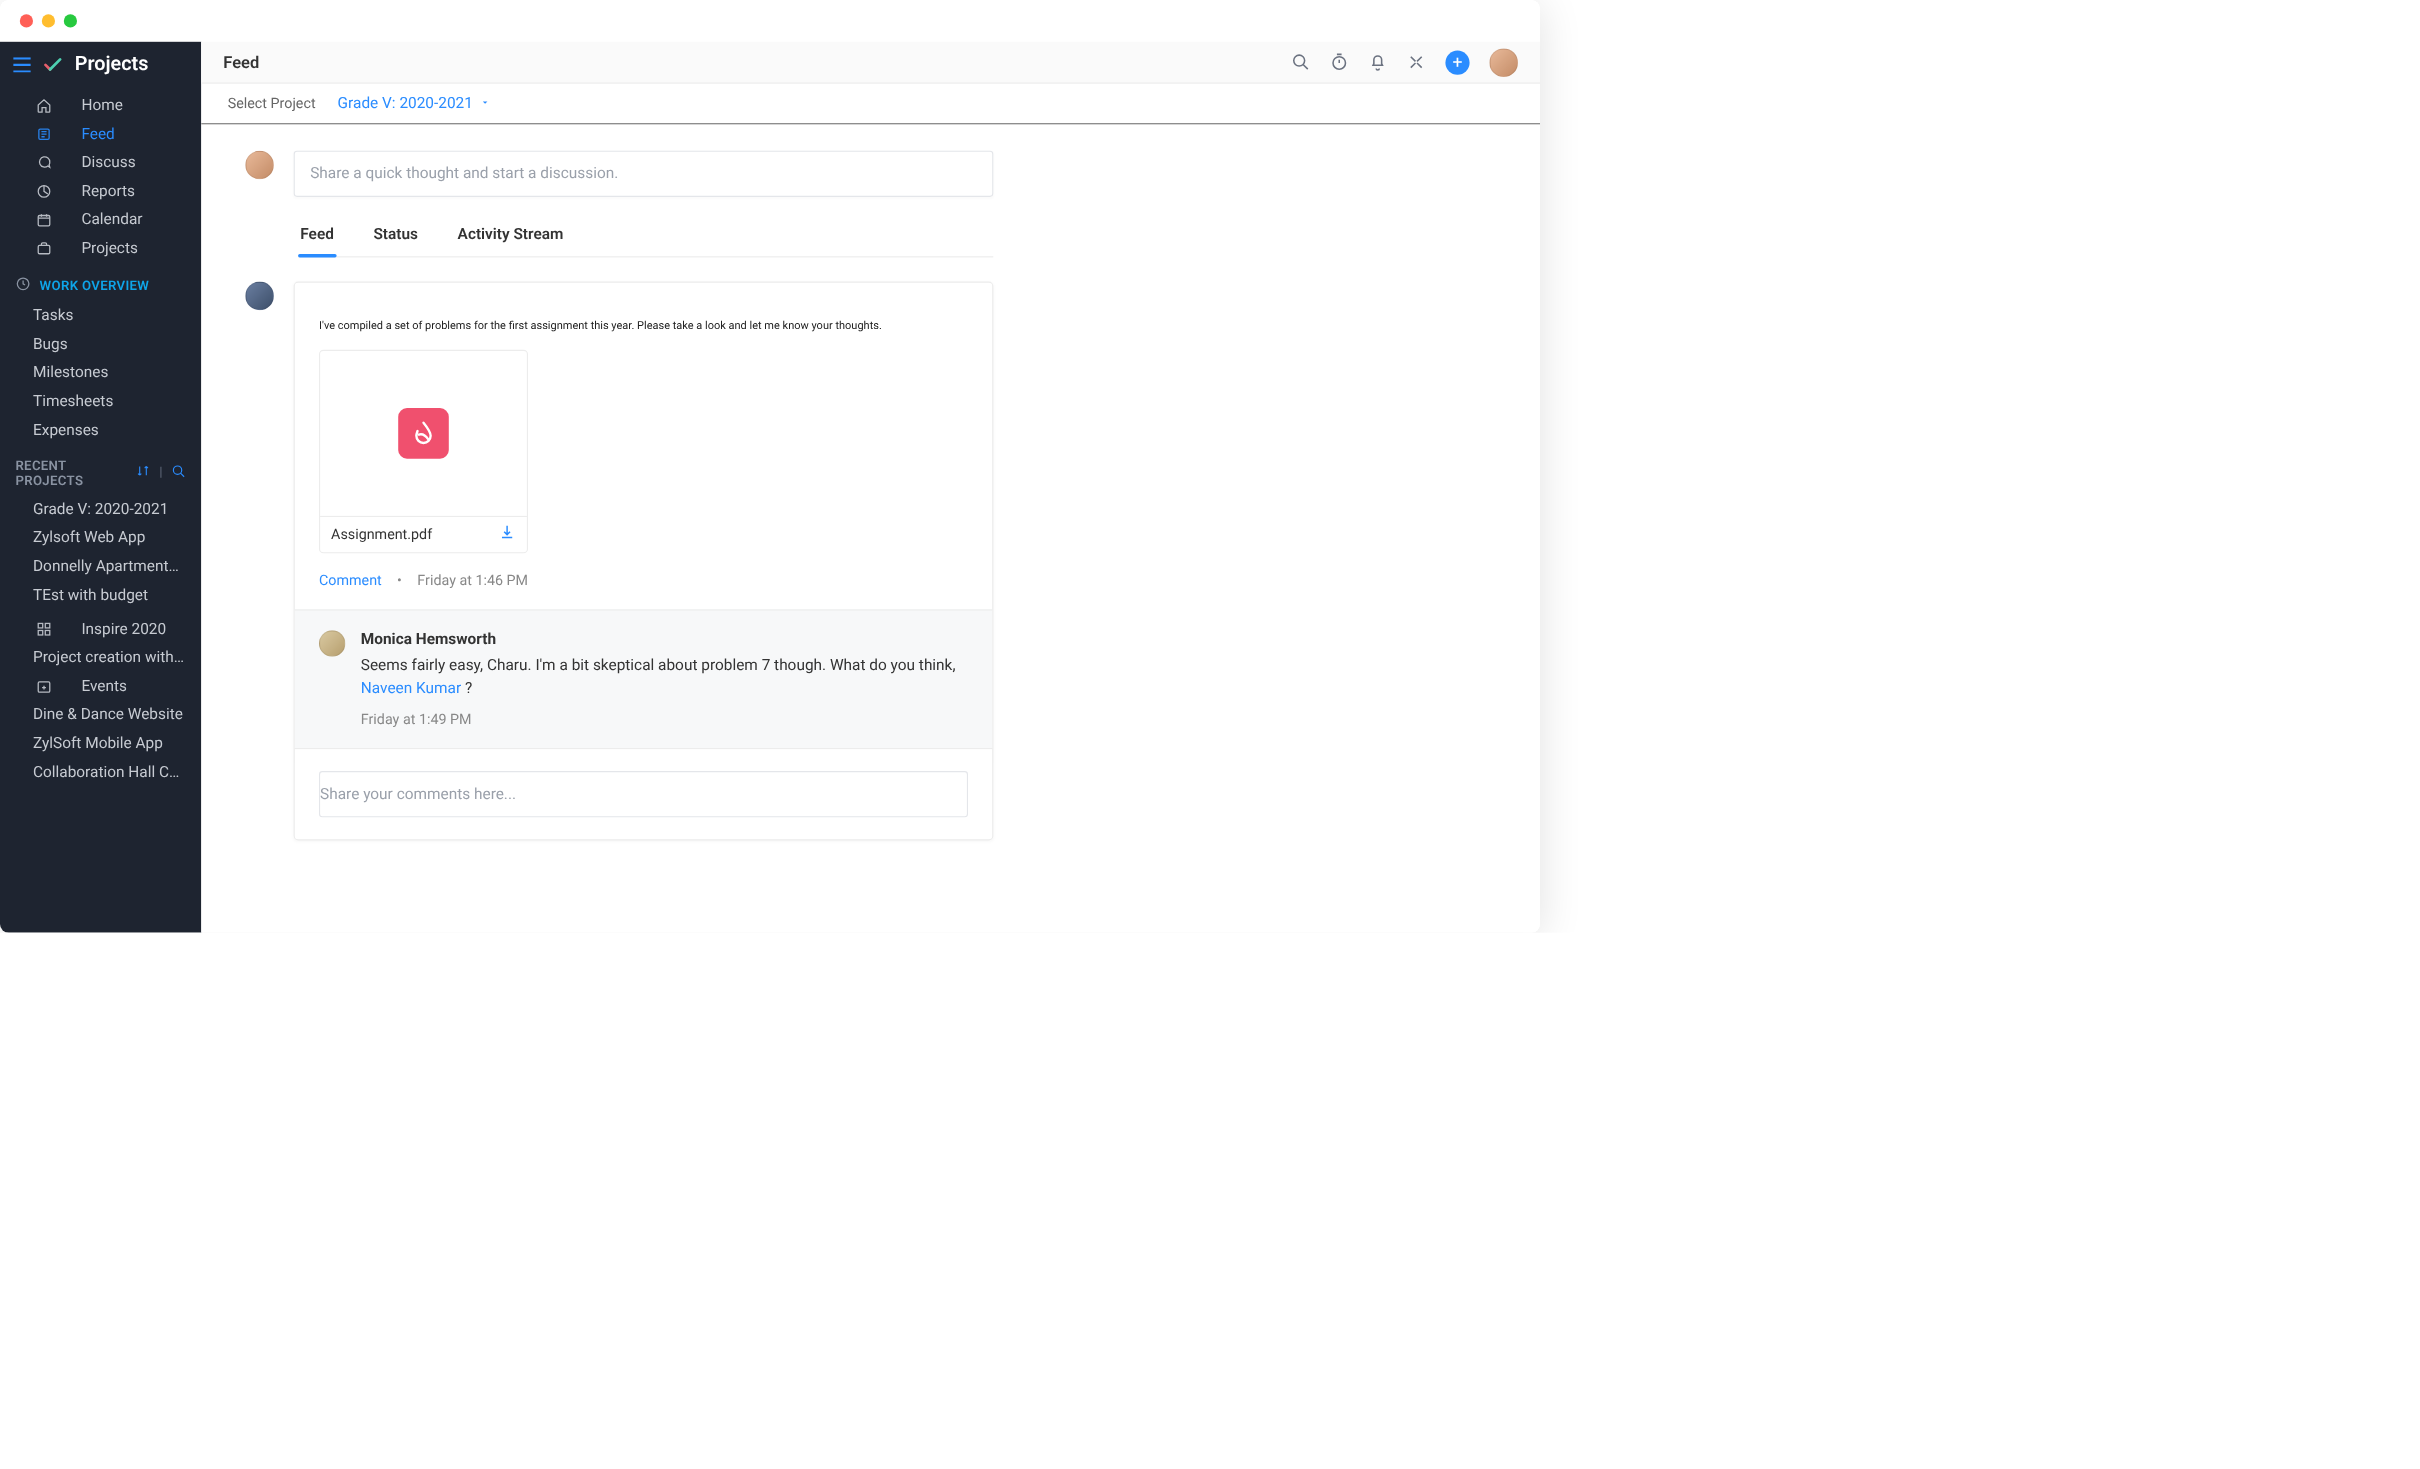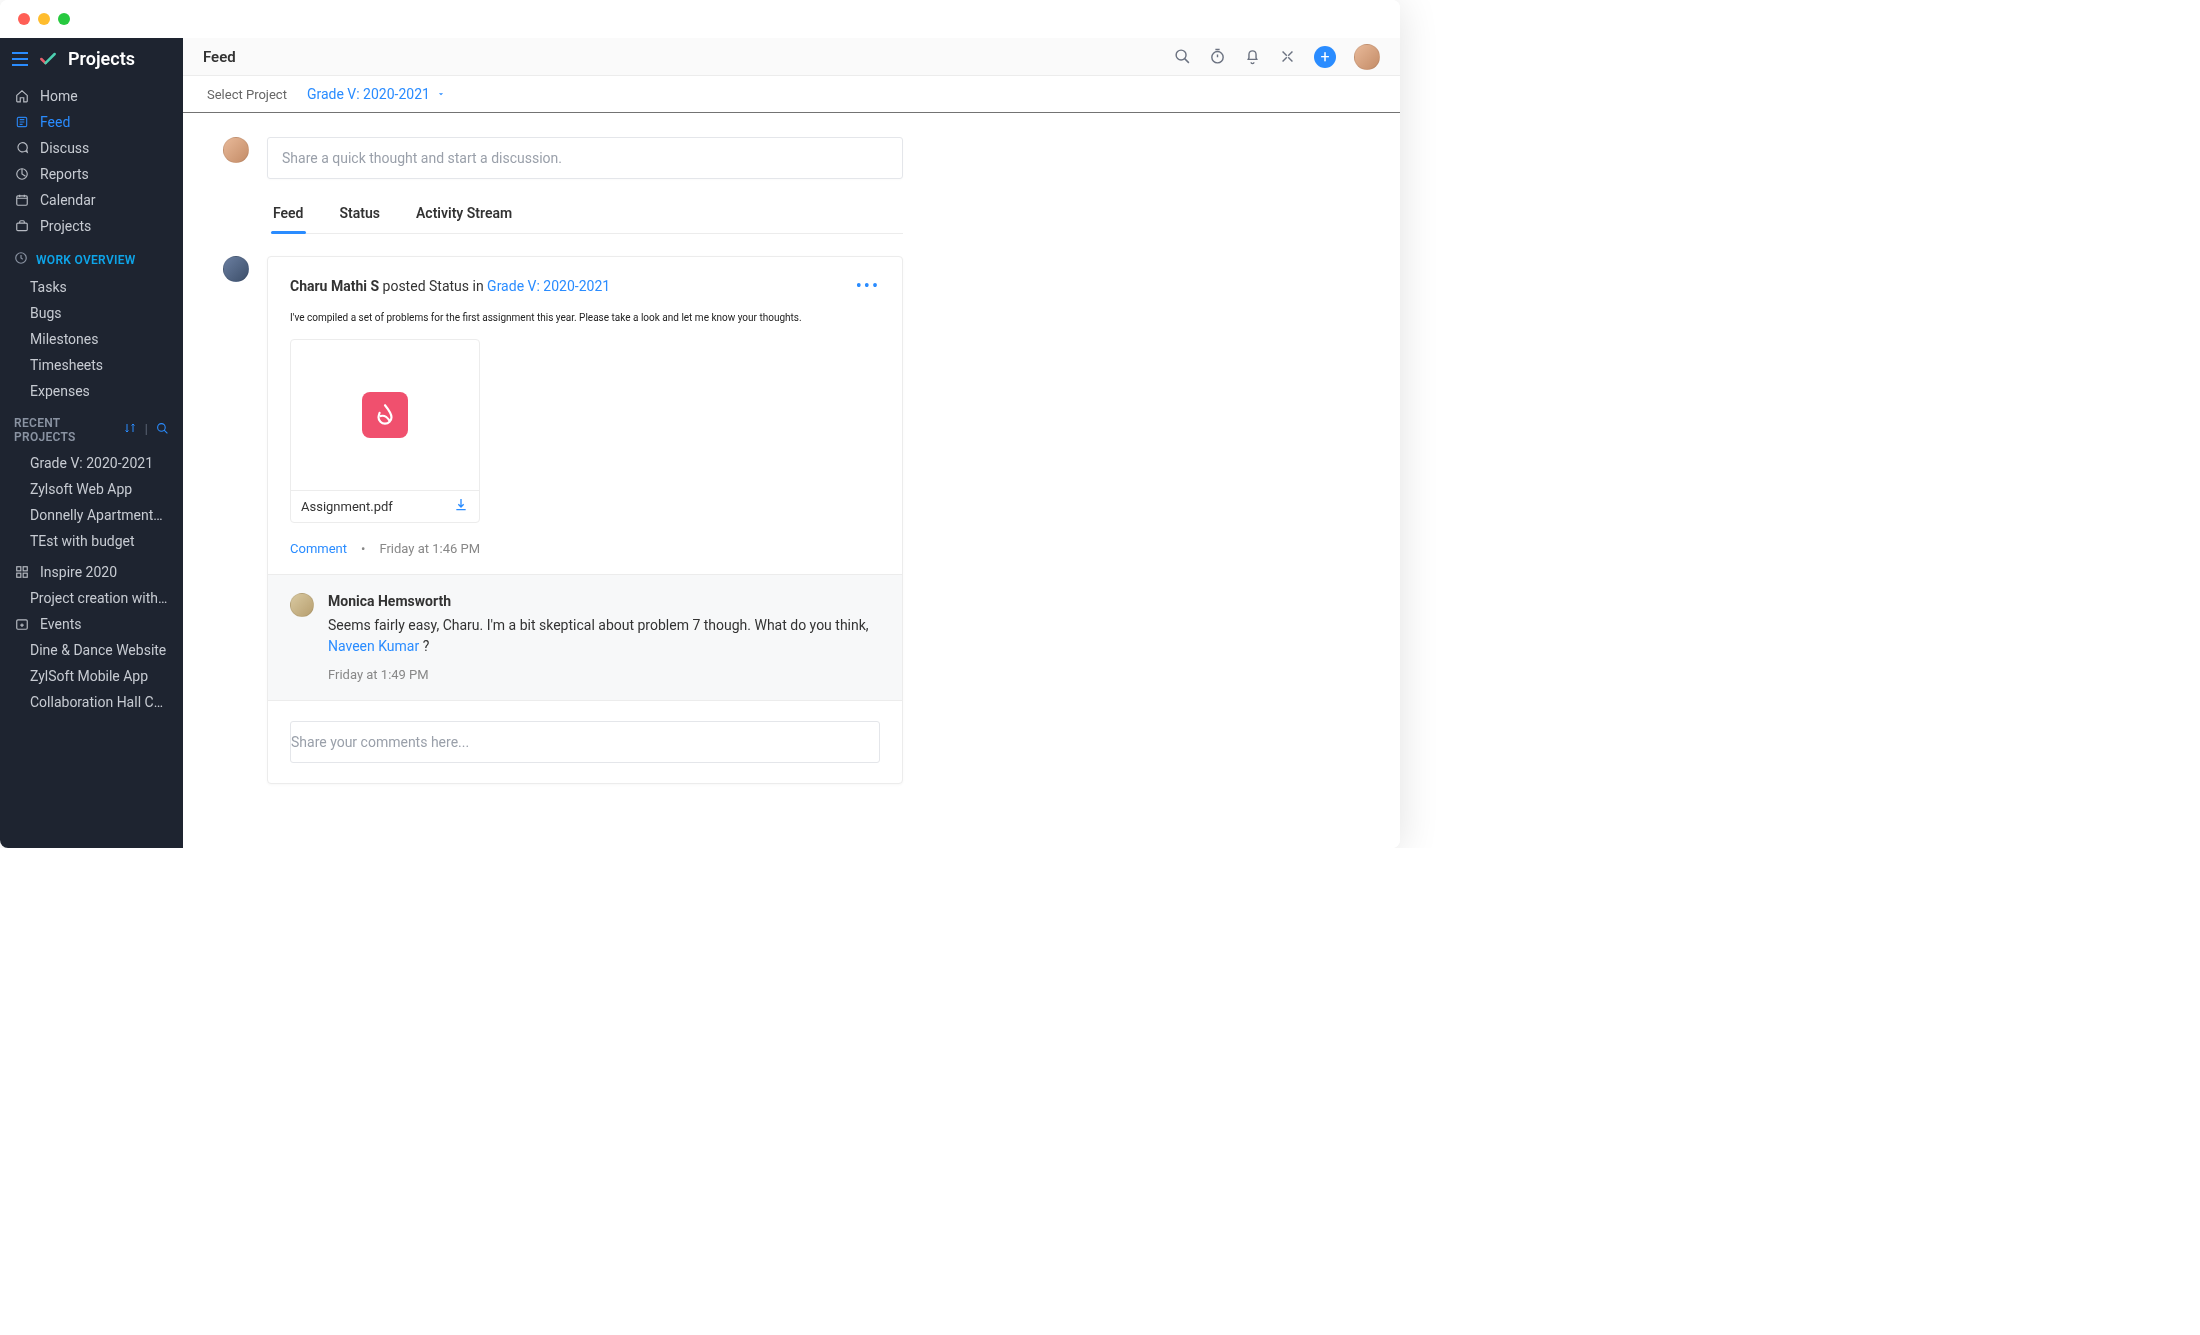--- a/index.html
+++ b/index.html
@@ -50,22 +50,22 @@
   color: #fff;
 }
 .hamburger { color: #2a8cff; display: flex; }
 .brand-logo svg { display:block; }
 .brand-title { font-size: 18px; font-weight: 600; color:#fff; }
 
 .nav-list { list-style: none; padding-top: 4px; }
 .nav-item {
   display: flex;
   align-items: center;
-  gap: 10px;
-  padding: 5px 14px;
+  gap: 26px;
+  padding: 5px 32px;
   cursor: pointer;
   color: #c7cbd2;
   white-space: nowrap;
   text-align: right;
 }
 .nav-item.active { color: #2a8cff; }
 .nav-item .icon { width: 16px; display: inline-flex; justify-content: center; opacity: .9; }
 .nav-item .label { overflow: hidden; text-overflow: ellipsis; }
 
 .section-header {
@@ -381,26 +381,20 @@
           <div class="tabs">
             <div class="tab active">Feed</div>
             <div class="tab">Status</div>
             <div class="tab">Activity Stream</div>
           </div>
 
           <div class="post-row">
             <span class="avatar alt"></span>
             <div class="post-card">
               <div class="pad">
-                <div class="post-header">
-                  <div class="text">
-                    <span class="author-name">Charu Mathi S</span><span> posted Status in </span><span class="link-blue">Grade V: 2020-2021</span>
-                  </div>
-                  <span class="more-btn">•••</span>
-                </div>
                 <div class="post-body">I've compiled a set of problems for the first assignment this year. Please take a look and let me know your thoughts.</div>
 
                 <div class="attachment">
                   <div class="attachment-preview">
                     <div class="pdf-icon">
                       <svg width="26" height="26" viewBox="0 0 24 24" fill="none" stroke="#fff" stroke-width="2" stroke-linecap="round" stroke-linejoin="round">
                           <path d="M12 3c4 5 6 8 6 11a6 6 0 01-12 0c0-1 .3-2 1-4"></path>
                           <path d="M8 13c3-1 6 1 8 4"></path>
                         </svg>
                     </div>

